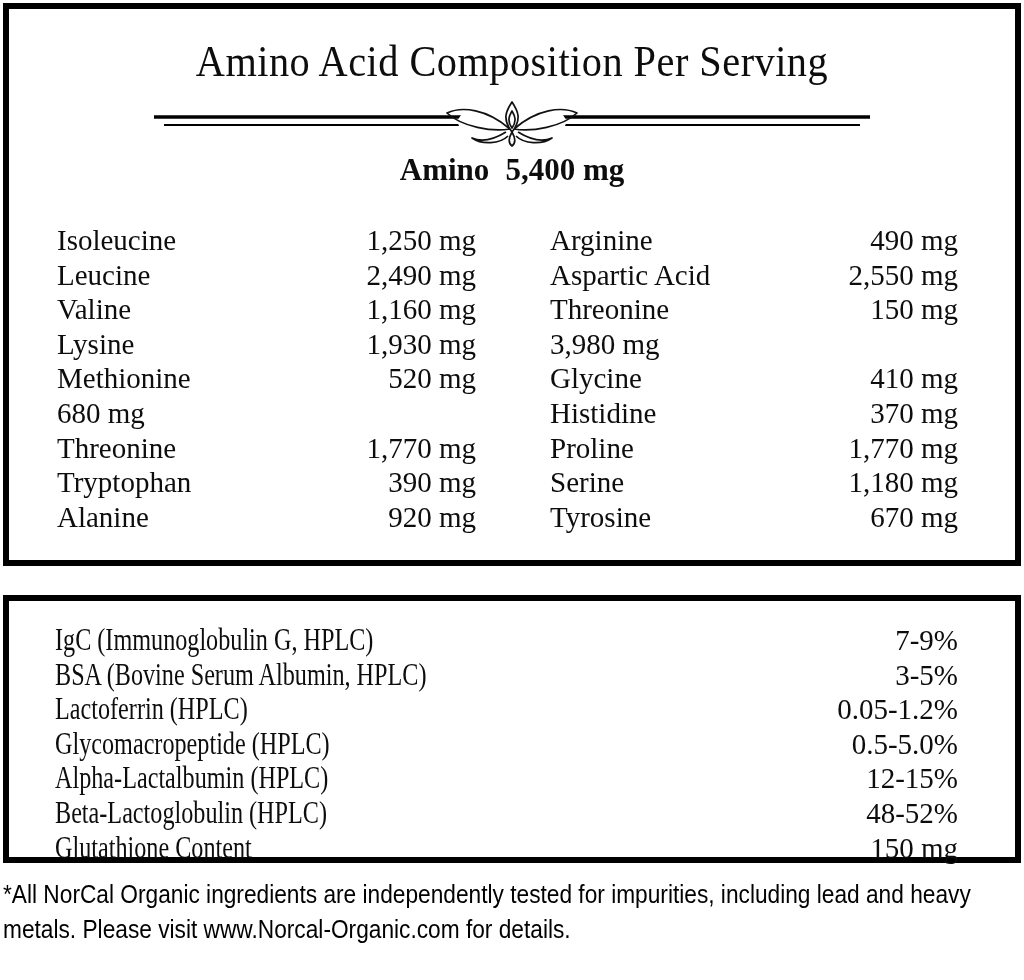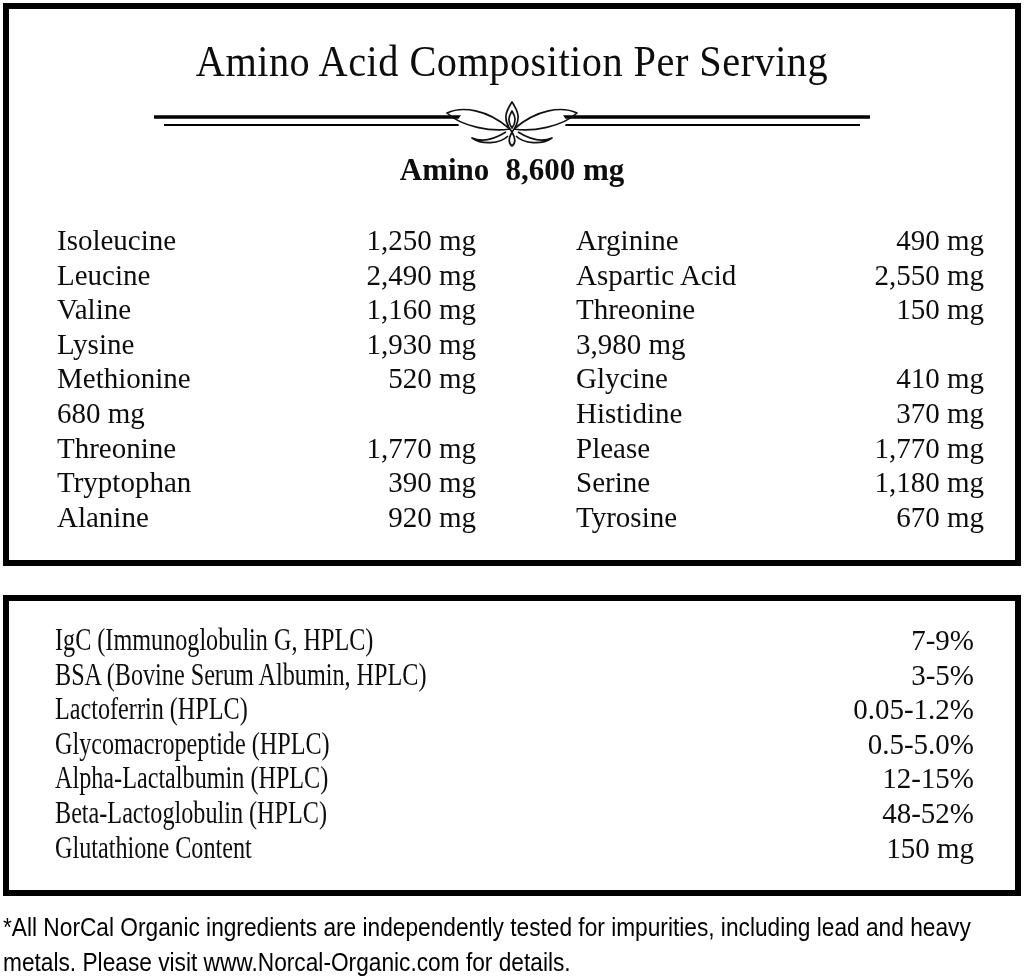--- a/index.html
+++ b/index.html
@@ -18,22 +18,22 @@
     margin-right: 3px;
     border: 6px solid #000000;
     background: #ffffff;
   }
   .panel-amino {
     margin-top: 3px;
     height: 563px;
   }
   .panel-fractions {
     margin-top: 29px;
-    height: 301px;
-    padding: 22px 41px 0 46px;
+    height: 268px;
+    padding: 22px 57px 0 46px;
   }
   .label-title {
     margin-top: 30px;
     text-align: center;
     font-size: 42px;
     line-height: 44px;
     font-weight: normal;
     letter-spacing: 0.5px;
     transform: scale(0.96, 1.04);
   }
@@ -45,21 +45,21 @@
     margin-top: 6px;
     text-align: center;
     font-size: 31px;
     line-height: 34px;
     font-weight: bold;
   }
   .bcaa-line .bcaa-label { margin-right: 16px; }
   .amino-grid {
     display: flex;
     justify-content: space-between;
-    padding: 36px 31px 0 48px;
+    padding: 36px 57px 0 48px;
   }
   .amino-col { display: block; }
   .amino-col-left  { width: 419px; }
   .amino-col-right { width: 408px; }
   .amino-row {
     display: flex;
     justify-content: space-between;
     font-size: 29px;
     line-height: 34.6px;
     white-space: nowrap;
@@ -105,21 +105,21 @@
       <path d="M360,28 C383,8 408,5 423,12 C408,26 378,31 360,28 Z"></path>
       <path d="M352,31 C339,39 327,41 318,37 C328,44 346,43 354,35"></path>
       <path d="M364,31 C377,39 389,41 398,37 C388,44 370,43 362,35"></path>
       <path d="M358,1 C364,10 368,18 358,31 C348,18 352,10 358,1 Z" fill="#fff"></path>
       <path d="M358,10 C361,15 363,20 358,27 C353,20 355,15 358,10 Z"></path>
       <path d="M358,31 C354,38 354,42 358,45 C362,42 362,38 358,31 Z"></path>
     </g>
   </svg>
 
   <div class="bcaa-line">
-    <span class="bcaa-label">Amino</span><span>8,600 mg</span>
+    <span class="bcaa-label">Amino</span><span>5,400 mg</span>
   </div>
 
   <div class="amino-grid">
     <div class="amino-col amino-col-left">
       <div class="amino-row">
           <span>Isoleucine</span>
           <span>1,250 mg</span>
         </div>
       <div class="amino-row">
           <span>Leucine</span>
@@ -171,21 +171,21 @@
         </div>
       <div class="amino-row">
           <span>Glycine</span>
           <span>410 mg</span>
         </div>
       <div class="amino-row">
           <span>Histidine</span>
           <span>370 mg</span>
         </div>
       <div class="amino-row">
-          <span>Please</span>
+          <span>Proline</span>
           <span>1,770 mg</span>
         </div>
       <div class="amino-row">
           <span>Serine</span>
           <span>1,180 mg</span>
         </div>
       <div class="amino-row">
           <span>Tyrosine</span>
           <span>670 mg</span>
         </div>

